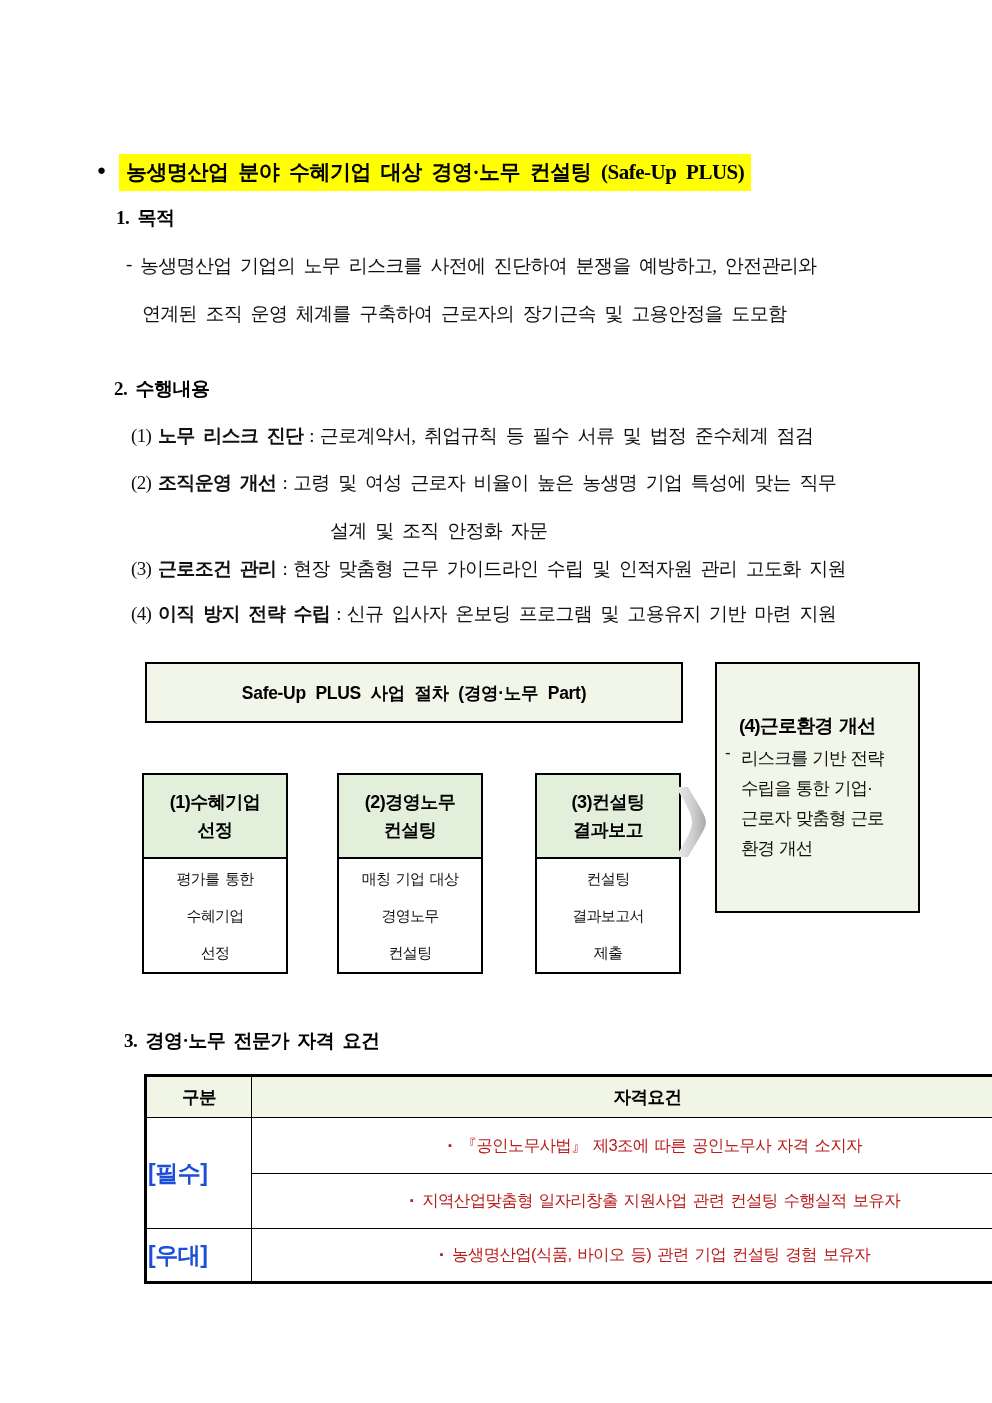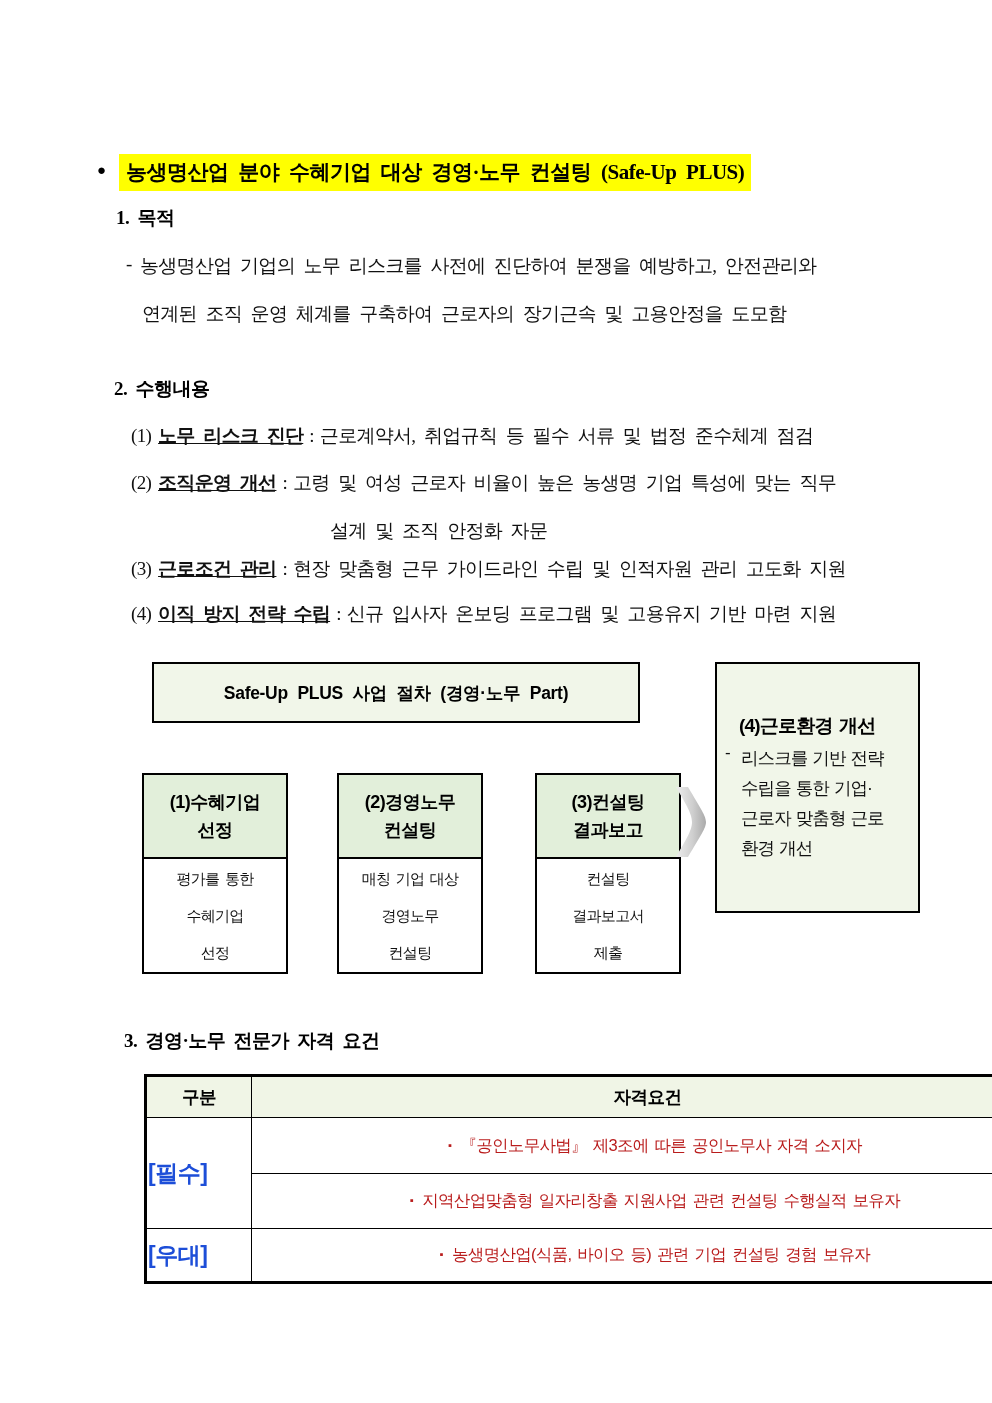--- a/index.html
+++ b/index.html
@@ -26,26 +26,26 @@
     white-space: nowrap;
     text-align: right;
   }
 
   
   .sec-heading { font-size: 19px; font-weight: bold; letter-spacing: -0.5px; word-spacing: 4px; color:#000; }
 
   
   .body-line { font-size: 19px; letter-spacing: -0.7px; word-spacing: 4.5px; white-space: nowrap; color:#111; }
   .item-num { margin-right: 7px; }
-  .item-label { font-weight: bold; text-decoration: underline; }
+  .item-label { font-weight: bold; }
   .item-sep { margin: 0 6px; }
 
   
   .proc-title-box {
-    left: 152px; top: 662px; width: 488px; height: 61px;
+    left: 145px; top: 662px; width: 538px; height: 61px;
     border: 2.5px solid #000; background: #f1f6e9;
     display: flex; align-items: center; justify-content: center;
     box-sizing: border-box;
   }
   .proc-title-text { font-size: 17.5px; font-weight: bold; word-spacing: 5px; letter-spacing: -0.3px; color:#000; }
 
   .step-box {
     top: 773px; width: 146px; height: 201px;
     border: 2.5px solid #000; background: #ffffff;
     box-sizing: border-box;

